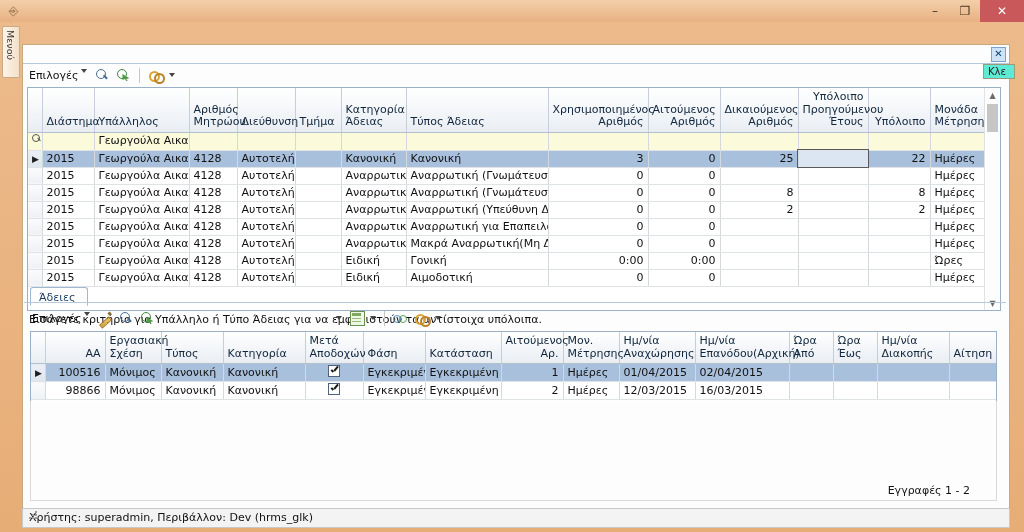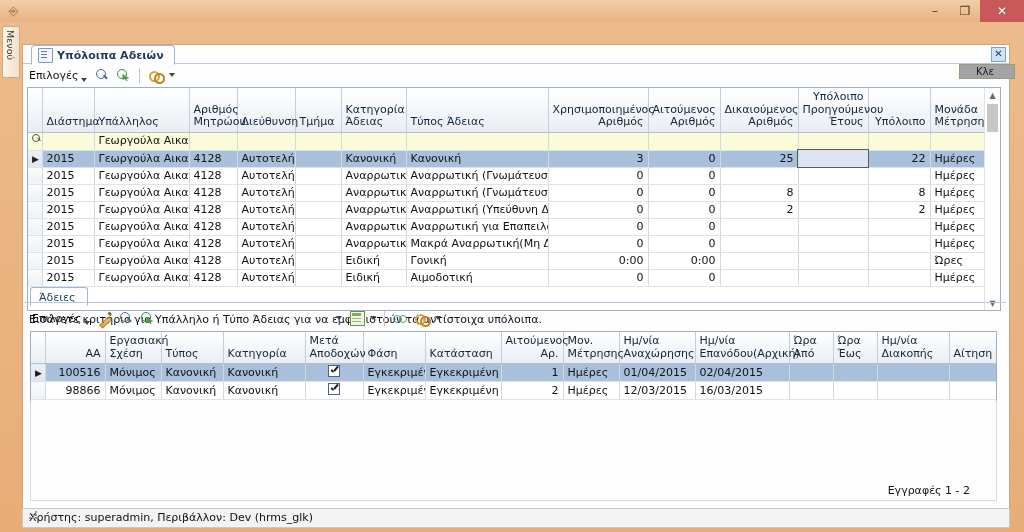--- a/index.html
+++ b/index.html
@@ -81,28 +81,28 @@
     content:"";position:absolute;left:2px;top:2px;width:6px;height:1px;
     background:#5b7fa3;box-shadow:0 3px 0 #5b7fa3,0 6px 0 #5b7fa3;
   }
   .tabclose{
     position:absolute;right:3px;top:2px;width:13px;height:13px;
     background:#cfe3f7;border:1px solid #7aa2cc;
     font-size:10px;line-height:11px;text-align:center;color:#10406e;
   }
   .tooltip{
     position:absolute;right:-6px;top:19px;
-    background:#a3a3a3;border:1px solid #9a9a7a;
-    font-size:10px;padding:1px 16px;color:#222;white-space:nowrap;
+    background:#5eead4;border:1px solid #9a9a7a;
+    font-size:10px;padding:1px 4px;color:#222;white-space:nowrap;
     overflow:hidden;width:22px;
   }
 
   
   .toolbar{position:absolute;height:22px;display:flex;align-items:center;gap:5px;font-size:11px;}
-  .tb-opt{display:flex;align-items:flex-end;gap:3px;padding:0 2px;color:#111;}
+  .tb-opt{display:flex;align-items:flex-start;gap:3px;padding:0 2px;color:#111;}
   .caret{width:0;height:0;border-left:3px solid transparent;border-right:3px solid transparent;border-top:4px solid #444;display:inline-block;}
   .sep{width:1px;height:15px;background:#c6c6c6;margin:0 3px;}
   .combo{
     width:165px;height:17px;border:1px solid #b5b5b5;background:#fff;
     display:flex;align-items:center;justify-content:space-between;
     padding:0 3px 0 5px;font-size:11px;color:#111;box-sizing:border-box;
   }
   .combo.empty{width:185px;}
   .ico{width:16px;height:16px;display:inline-block;position:relative;}
 
@@ -237,24 +237,20 @@
   </div>
 
   <div class="vtab">
     <span>Μενού</span>
   </div>
 
 
   <div class="client">
 
     <div class="tabstrip">
-      <div class="tab">
-        <span class="ticon"></span>
-        <span>Υπόλοιπα Αδειών</span>
-      </div>
       <div class="tabclose">✕</div>
       <div class="tooltip">Κλε</div>
     </div>
 
     <div class="toolbar" style="left:4px;top:19px;width:700px;">
       <div class="tb-opt">
         <span>Επιλογές</span>
         <span class="caret"></span>
       </div>
       <span class="ico ico-search"></span>

